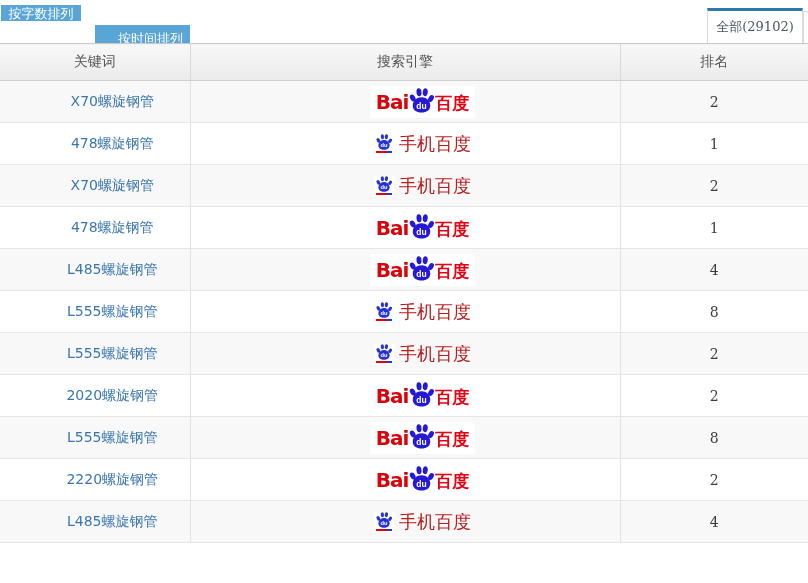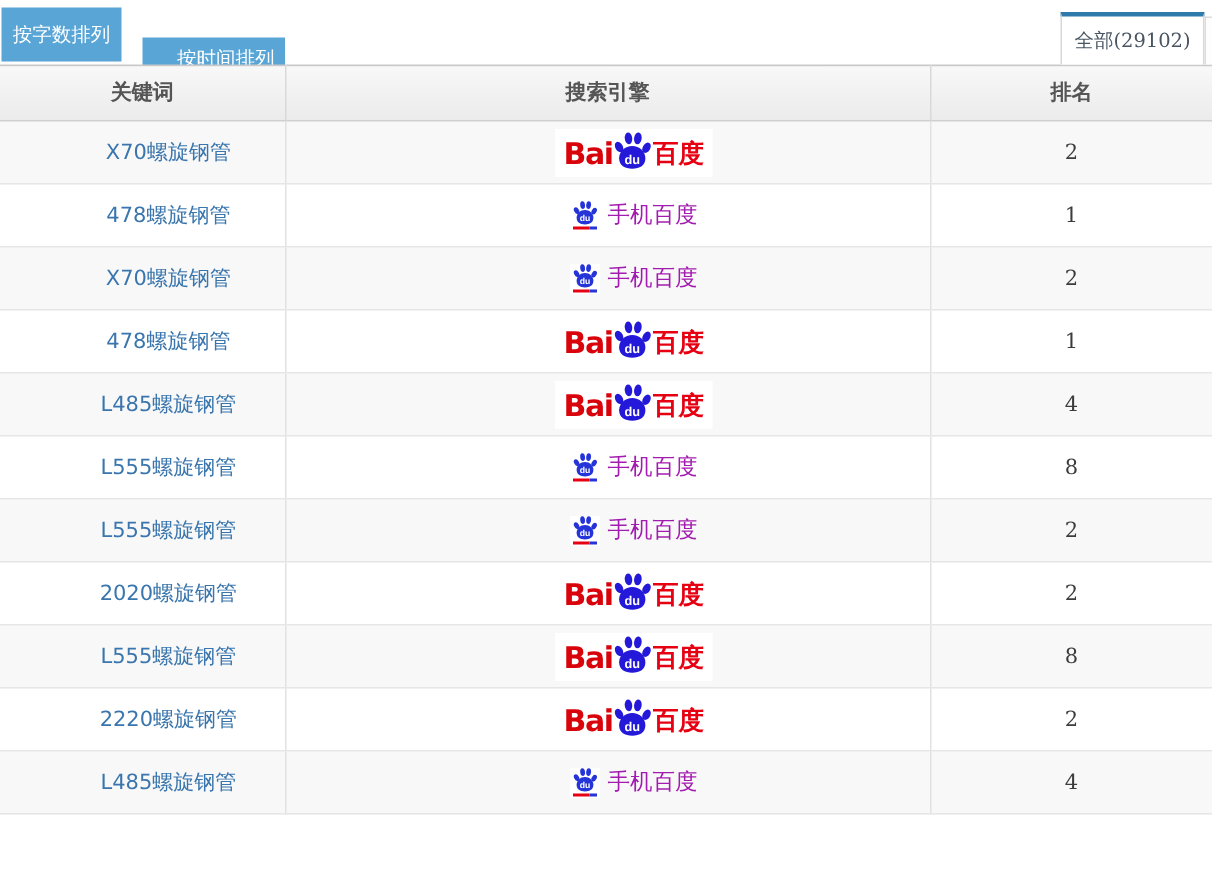--- a/index.html
+++ b/index.html
@@ -4,41 +4,41 @@
 <style>
   * { margin:0; padding:0; box-sizing:border-box; }
   html,body { width:808px; height:583px; overflow:hidden; background:#fff;
     font-family:"DejaVu Sans","Liberation Sans",sans-serif; }
   #screen { position:relative; width:808px; height:583px; background:#fff; }
 
   
   .sort-btn { position:absolute; background:#58a5d6; color:#fff; border:0;
     font-size:13px; text-align:center; cursor:pointer;
     font-family:"DejaVu Sans","Liberation Sans",sans-serif; }
-  #btn-wordcount { left:1px; top:5px; width:80px; height:36px; }
+  #btn-wordcount { left:1px; top:5px; width:80px; height:16px; }
   #btn-time { left:95px; top:25px; width:95px; height:27px;padding-left:16px; }
 
   
   .tab { position:absolute; display:flex; align-items:center; justify-content:center;
     font-size:13px; cursor:pointer; background:#fff;
     font-family:"DejaVu Serif","Liberation Serif",serif;margin-left:32px; }
   #tab-all { left:675px; top:8px; width:96px; height:35px;
     border:1px solid #d8d8d8; border-top:3px solid #2e7bab; border-bottom:0;
     color:#4a5563; z-index:2; }
   #tab-baidu { left:771px; top:11px; width:70px; height:32px;
     border:1px solid #dcdcdc; border-bottom:0; background:#fdfdfd;
     color:#939ca6; justify-content:flex-start; padding-left:14px; z-index:1; }
 
   
   #table-wrap { position:absolute; left:0; top:43px; width:808px; }
   table { width:808px; table-layout:fixed; border-collapse:collapse; }
   col.c1 { width:190px; } col.c2 { width:430px; } col.c3 { width:188px; }
   thead th { height:37px; background:linear-gradient(#f8f8f8,#ebebeb);
     border-top:1px solid #c9c9c9; border-bottom:1px solid #cfcfcf;
-    color:#555; font-weight:bold; font-size:14px; }
+    color:#555; font-weight:normal; font-size:14px; }
   thead th:nth-child(1), thead th:nth-child(2) { border-right:1px solid #d9d9d9; }
   tbody td { height:42px; text-align:center; vertical-align:middle;
     border-bottom:1px solid #e6e6e6; font-size:14px; color:#444; }
   tbody td:nth-child(1), tbody td:nth-child(2) { border-right:1px solid #e2e2e2;padding-left:35px; }
   tbody tr:nth-child(odd) td { background:#f8f8f8; }
   tbody tr:nth-child(even) td { background:#ffffff; }
 
   .kwlink { color:#3a76ad; text-decoration:none; font-size:14px; cursor:pointer; }
   .rank { font-family:"DejaVu Serif","Liberation Serif",serif; color:#3c3c3c; }
 
@@ -52,21 +52,21 @@
 
   
   .logo-mobile { display:inline-flex; align-items:center; gap:5px; }
   .micon { width:20px; height:20px; background:#fff; position:relative;
     display:flex; justify-content:center; }
   .micon svg { width:16px; height:16px; margin-top:0px; }
   .micon .bar-red { position:absolute; bottom:1px; left:2px; width:11px;
     height:2px; background:#e60012; }
   .micon .bar-blue { position:absolute; bottom:1px; left:13px; width:5px;
     height:2px; background:#2534d8; }
-  .mlabel { color:#a21caf; font-size:15px; }
+  .mlabel { color:#b91c1c; font-size:18px; }
 </style>
 </head>
 <body>
 
 <div id="screen">
 
   <button id="btn-wordcount" class="sort-btn">按字数排列</button>
   <button id="btn-time" class="sort-btn">按时间排列</button>
 
   <div id="tab-all" class="tab">全部(29102)</div>

